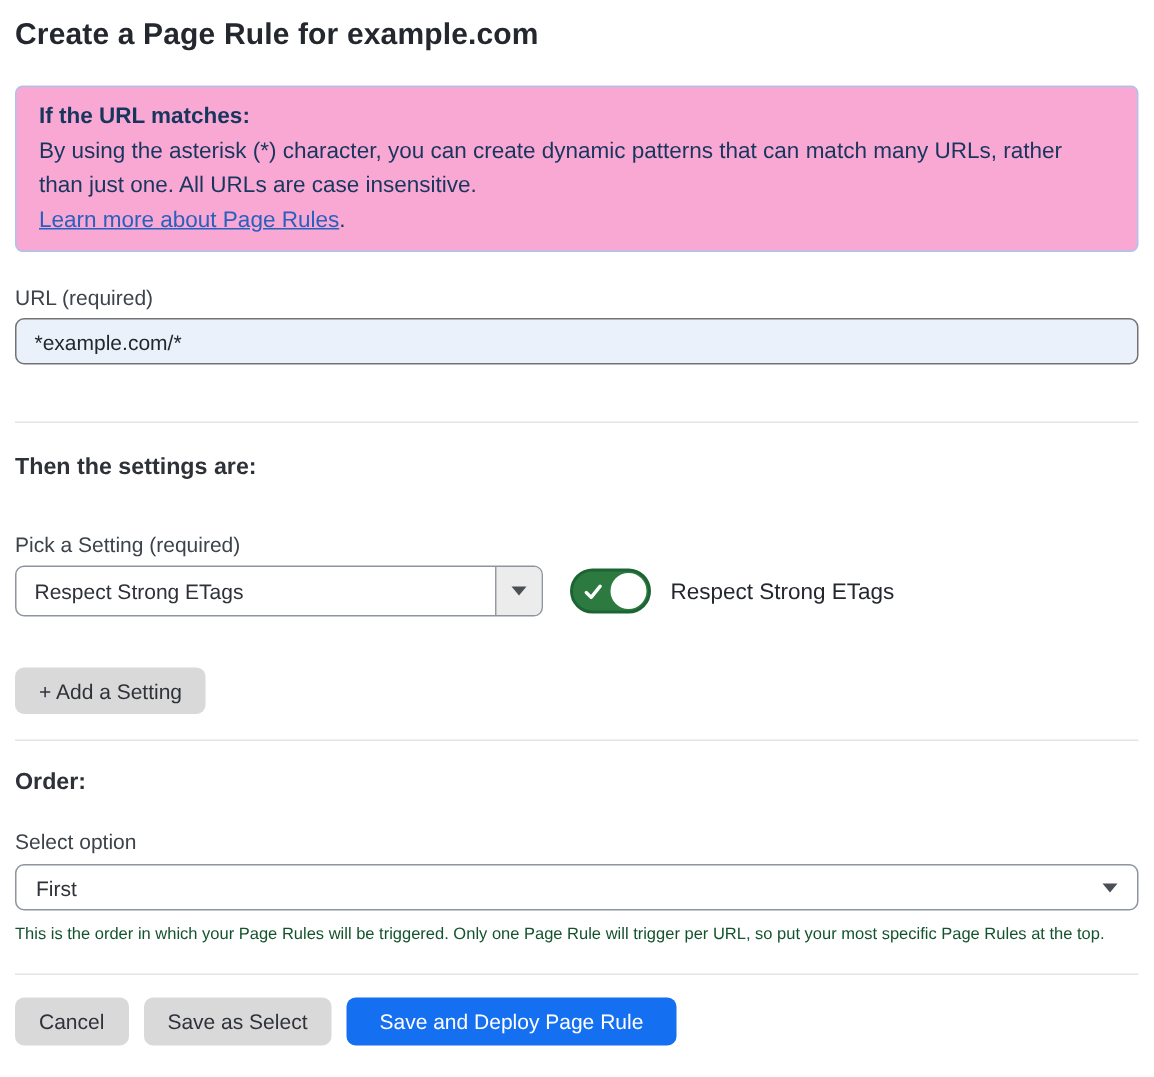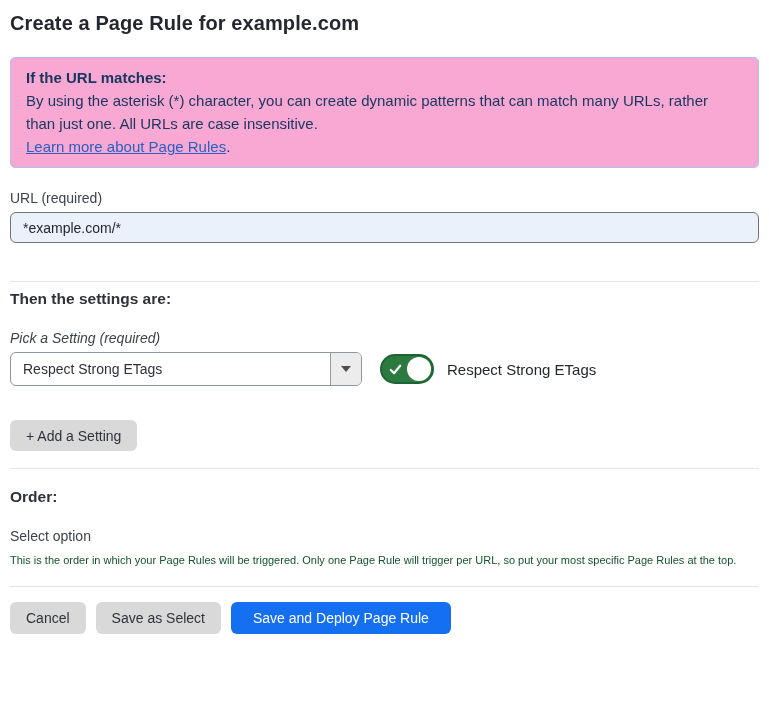--- a/index.html
+++ b/index.html
@@ -69,24 +69,24 @@
   .divider-1 { margin-top: 38px; }
   .divider-2 { margin-top: 17px; }
   .divider-3 { margin-top: 15px; }
 
   .section-heading {
     font-size: 15.5px;
     line-height: 18px;
     font-weight: 700;
     color: #2e3238;
   }
-  .heading-settings { margin-top: 8px; }
+  .heading-settings { margin-top: 21px; }
   .heading-order { margin-top: 19px; }
 
-  .picker-label { margin-top: 22px; font-size: 14px; line-height: 16px; color: #3d434b; font-style: italic; }
+  .picker-label { margin-top: 34px; font-size: 14px; line-height: 16px; color: #3d434b; }
 
   
   .setting-row {
     margin-top: 6px;
     display: flex;
     align-items: center;
   }
   .setting-dropdown {
     width: 352px;
     height: 34px;
@@ -242,20 +242,24 @@
   </div>
 
   <button class="btn btn-gray add-setting-btn">+ Add a Setting</button>
 
   <hr class="divider divider-2">
 
   <h2 class="section-heading heading-order">Order:</h2>
 
   <div class="select-label">Select option</div>
 
+  <div class="order-select">
+    <span class="os-value">First</span>
+    <span class="tri-down"></span>
+  </div>
 
   <div class="help-text">This is the order in which your Page Rules will be triggered. Only one Page Rule will trigger per URL, so put your most specific Page Rules at the top.</div>
 
   <hr class="divider divider-3">
 
   <div class="actions">
     <button class="btn btn-gray">Cancel</button>
     <button class="btn btn-gray">Save as Select</button>
     <button class="btn btn-primary">Save and Deploy Page Rule</button>
   </div>

